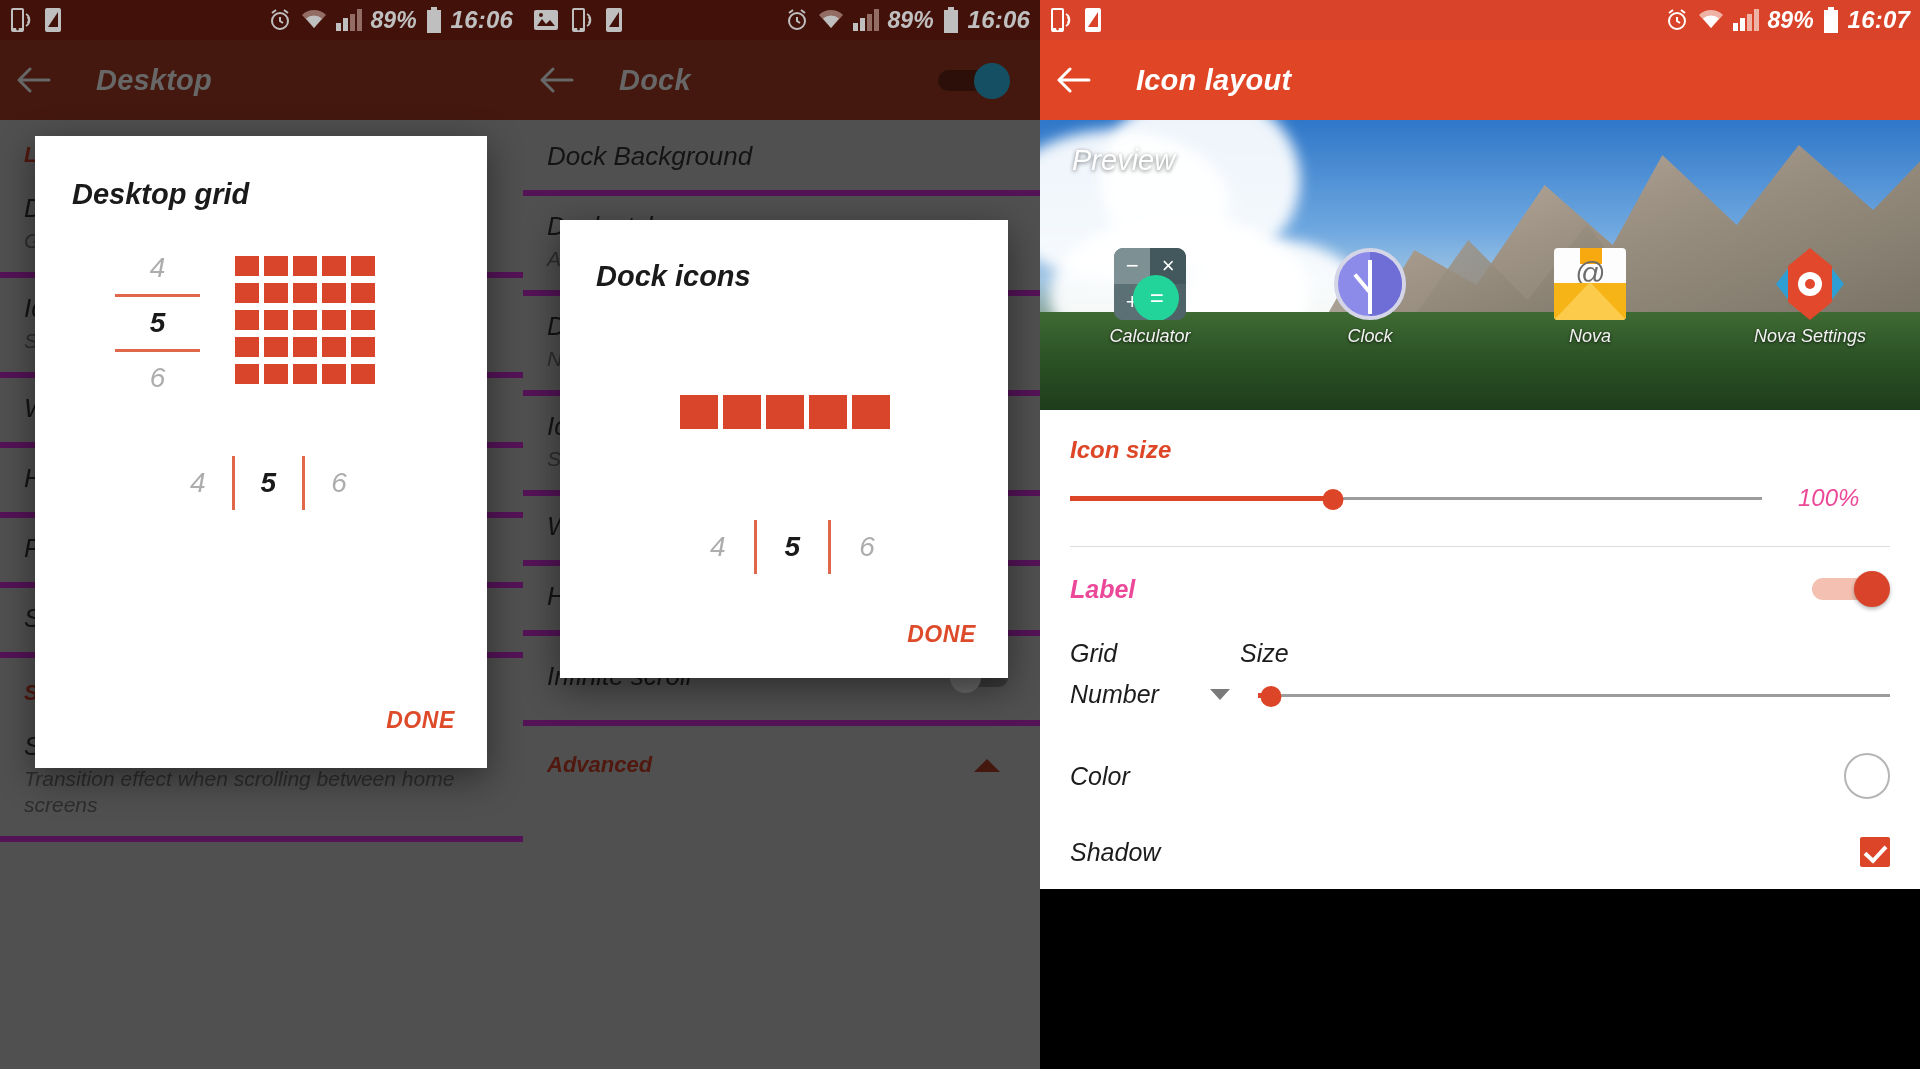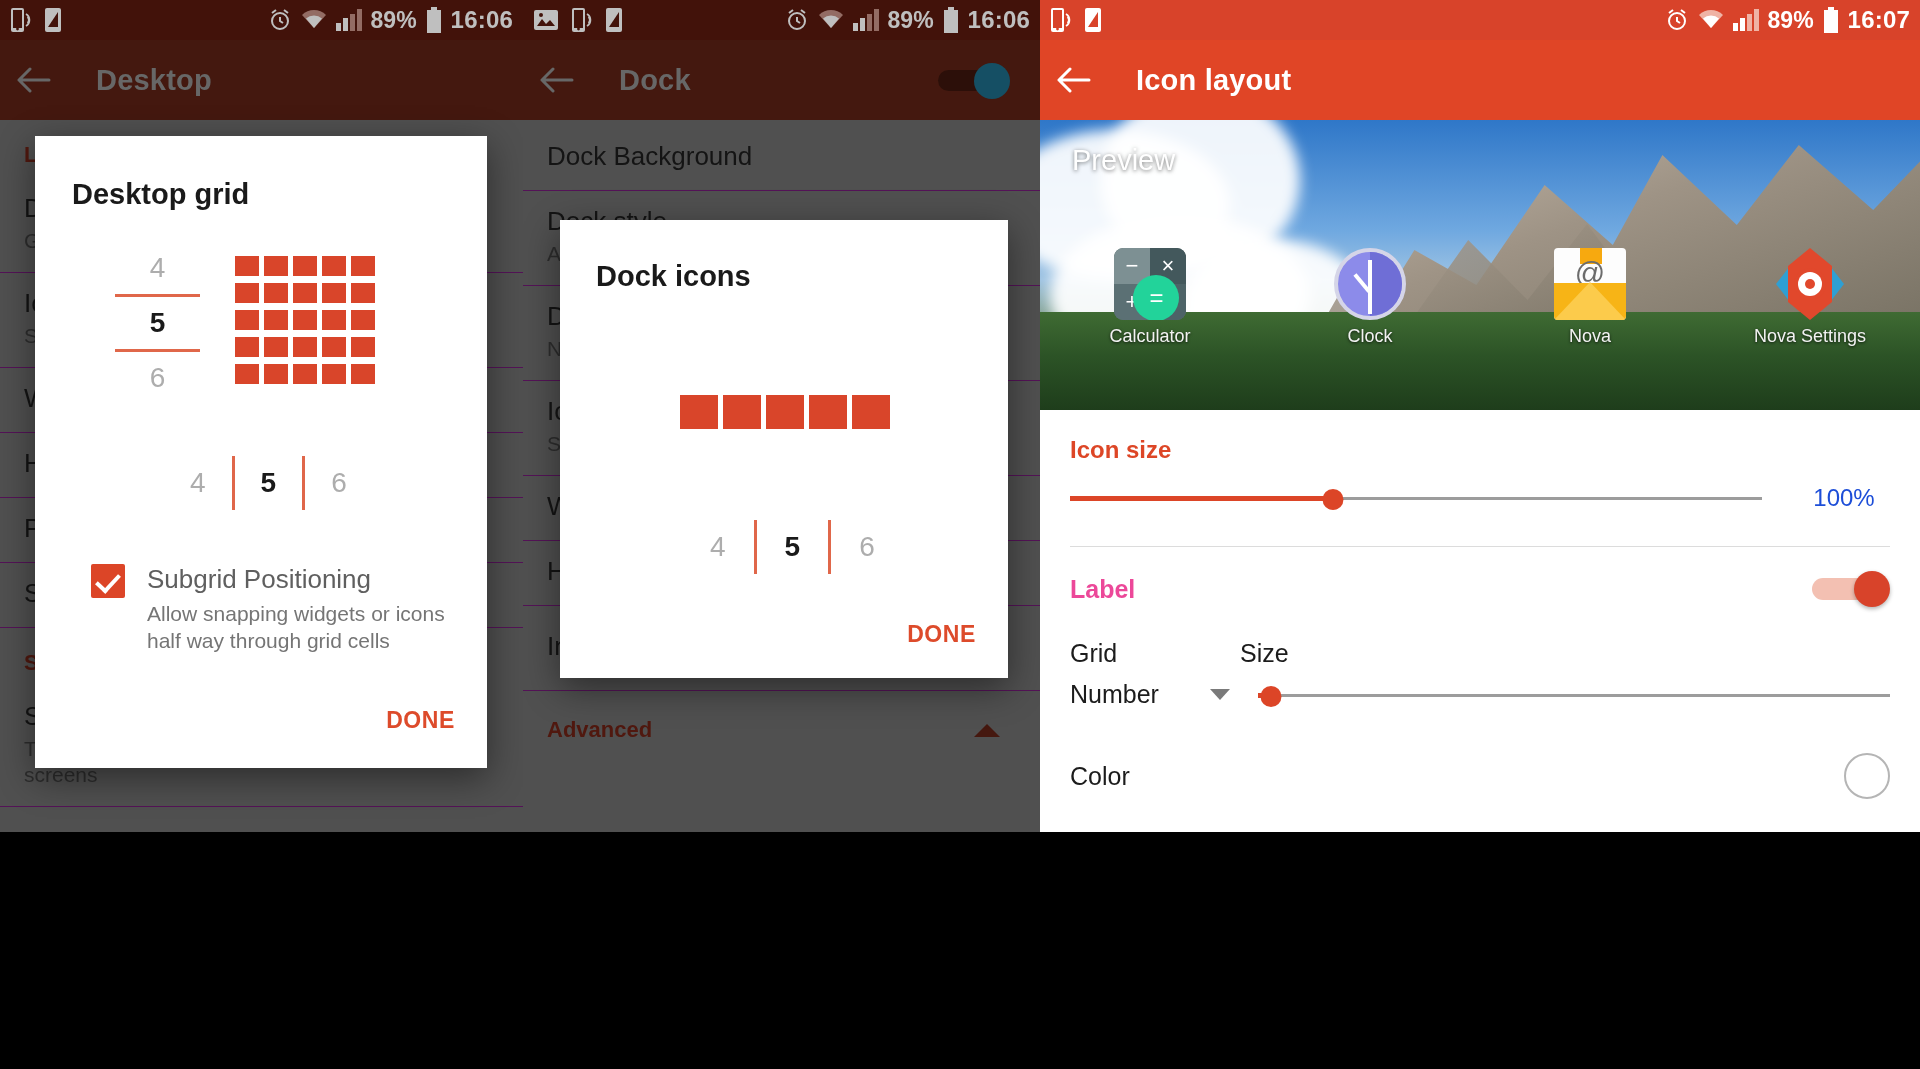--- a/index.html
+++ b/index.html
@@ -11,23 +11,24 @@
   }
   .screen {
     position: relative;
     width: 1920px; height: 1069px;
     display: flex;
   }
 
   
   .panel {
     position: relative;
-    height: 832px;
+    height: 1069px;
     overflow: hidden;
     flex: none;
+    font-style: italic;
   }
   .panel-1 { width: 523px; }
   .panel-2 { width: 517px; }
   .panel-3 { width: 880px; }
 
   
   .statusbar {
     position: relative;
     height: 40px;
     display: flex;
@@ -95,21 +96,21 @@
     overflow: hidden;
   }
   .sec-head {
     padding: 22px 24px 10px 24px;
     font-size: 22px;
     font-weight: bold;
     color: #6b2114;
   }
   .srow {
     padding: 16px 24px 18px 24px;
-    border-bottom: 1px solid #701a75;
+    border-bottom: 6px solid #701a75;
   }
   .srow-t { font-size: 26px; color: #1b1b1b; line-height: 1.15; }
   .srow-s { font-size: 21px; color: #3d3d3d; margin-top: 4px; line-height: 1.25; }
   .srow-flex { display: flex; align-items: center; }
   .srow-flex .srow-t { flex: 1; }
   .mini-toggle {
     position: relative; width: 66px; height: 30px; flex: none;
   }
   .mini-toggle .track {
     position: absolute; left: 8px; top: 6px;
@@ -316,21 +317,21 @@
   .slider .bar-bg {
     position: absolute; left: 0; right: 0; top: 11px; height: 3px; background: #9c9c9c;
   }
   .slider .bar-fill {
     position: absolute; left: 0; top: 10px; height: 5px; background: #dc4527;
   }
   .slider .thumb {
     position: absolute; top: 3px; width: 21px; height: 21px;
     border-radius: 50%; background: #dc4527; transform: translateX(-50%);
   }
-  .ll-value { margin-left: 36px; font-size: 24px; color: #1d4ed8; width: 92px; text-align: center; }
+  .ll-value { margin-left: 36px; font-size: 24px; color: #ec4899; width: 92px; text-align: left; }
   .divider { height: 1px; background: #dcdcdc; margin: 0 30px; }
 
   .ll-row {
     display: flex; align-items: center;
     padding: 22px 30px;
   }
   .ll-label-accent { font-size: 25px; color: #ec4899; font-weight: bold; flex: 1; }
   .ll-label { font-size: 25px; color: #1c1c1c; }
   .switch-on {
     position: relative; width: 78px; height: 40px; flex: none;
@@ -518,27 +519,20 @@
       </div>
 
       <div class="colpicker" style="position:absolute;left:155px;top:320px;gap:26px;">
         <div class="cp-num dim">4</div>
         <div class="cp-line"></div>
         <div class="cp-num sel">5</div>
         <div class="cp-line"></div>
         <div class="cp-num dim">6</div>
       </div>
 
-      <div class="subgrid" style="position:absolute;left:56px;top:428px;right:26px;">
-        <div class="checkbox-on"></div>
-        <div>
-          <div class="subgrid-title">Subgrid Positioning</div>
-          <div class="subgrid-desc">Allow snapping widgets or icons half way through grid cells</div>
-        </div>
-      </div>
 
       <div class="dlg-done" style="position:absolute;right:32px;bottom:34px;">DONE</div>
     </div>
   </div>
 
   <div class="panel panel-2">
 
     <div class="statusbar sb-dark">
       <div class="sb-left">
         <span class="sb-icon">

